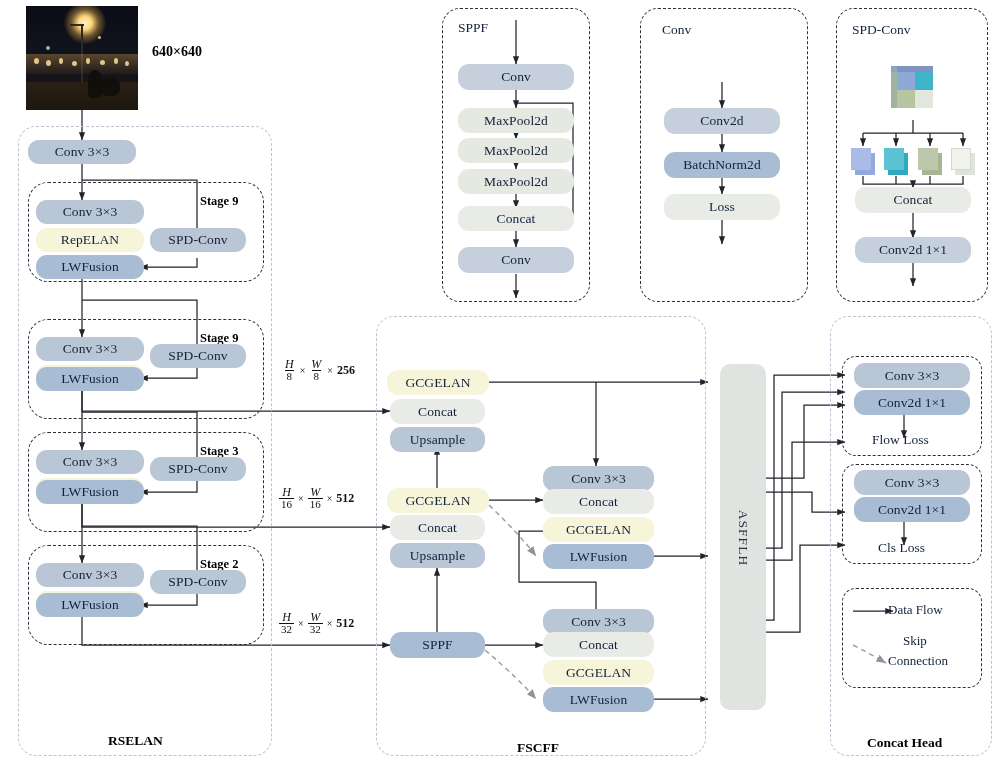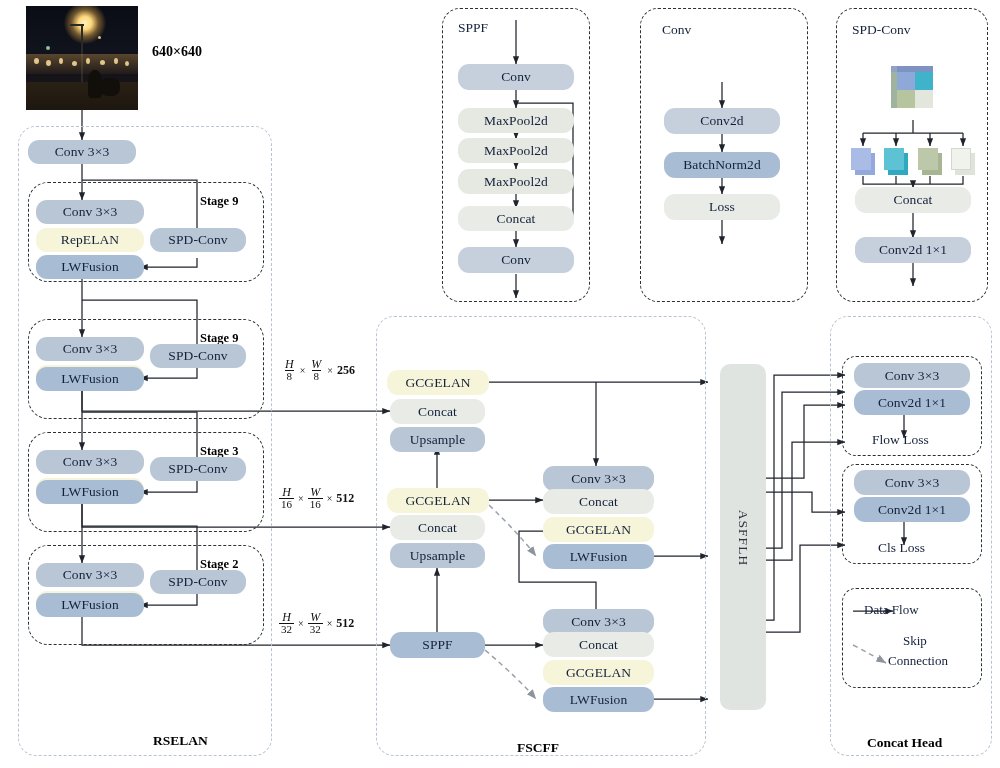--- a/index.html
+++ b/index.html
@@ -196,21 +196,21 @@
     <div class="spark" style="left:60px;top:52px;width:4px;height:6px;"></div>
     <div class="spark" style="left:74px;top:54px;width:5px;height:5px;"></div>
     <div class="spark" style="left:88px;top:52px;width:4px;height:6px;"></div>
     <div class="spark" style="left:99px;top:55px;width:4px;height:5px;"></div>
     <div class="figure" style="left:62px;top:64px;width:14px;height:28px;"></div>
     <div class="figure" style="left:74px;top:72px;width:20px;height:18px;border-radius:40%;"></div>
   </div>
   <div class="glabel" style="left:152px;top:44px;font-size:14px;">640×640</div>
 
   <div class="dashgroup soft" style="left:18px;top:126px;width:254px;height:630px;"></div>
-  <div class="glabel" style="left:108px;top:733px;margin-left:45px;">RSELAN</div>
+  <div class="glabel" style="left:108px;top:733px;">RSELAN</div>
 
   <div class="node n-blue" style="left:28px;top:140px;width:108px;height:24px;">Conv 3×3</div>
 
   <div class="dashgroup inner" style="left:28px;top:182px;width:236px;height:100px;"></div>
   <div class="glabel small" style="left:200px;top:194px;">Stage 9</div>
   <div class="node n-blue" style="left:36px;top:200px;width:108px;height:24px;">Conv 3×3</div>
   <div class="node n-yellow" style="left:36px;top:228px;width:108px;height:24px;">RepELAN</div>
   <div class="node n-blue" style="left:150px;top:228px;width:96px;height:24px;">SPD-Conv</div>
   <div class="node n-blue2" style="left:36px;top:255px;width:108px;height:24px;">LWFusion</div>
 
@@ -358,17 +358,17 @@
   <div class="node n-blue" style="left:854px;top:363px;width:116px;height:25px;">Conv 3×3</div>
   <div class="node n-blue2" style="left:854px;top:390px;width:116px;height:25px;">Conv2d 1×1</div>
   <div class="plain" style="left:872px;top:432px;">Flow Loss</div>
 
   <div class="dashgroup" style="left:842px;top:464px;width:140px;height:100px;border-radius:14px;"></div>
   <div class="node n-blue" style="left:854px;top:470px;width:116px;height:25px;">Conv 3×3</div>
   <div class="node n-blue2" style="left:854px;top:497px;width:116px;height:25px;">Conv2d 1×1</div>
   <div class="plain" style="left:878px;top:540px;">Cls Loss</div>
 
   <div class="dashgroup" style="left:842px;top:588px;width:140px;height:100px;border-radius:14px;"></div>
-  <div class="legendtxt" style="left:864px;top:603px;text-align:right;">Data Flow</div>
+  <div class="legendtxt" style="left:888px;top:603px;text-align:right;">Data Flow</div>
   <div class="legendtxt" style="left:903px;top:634px;">Skip</div>
   <div class="legendtxt" style="left:888px;top:654px;">Connection</div>
 
 </div>
 
 </body></html>

